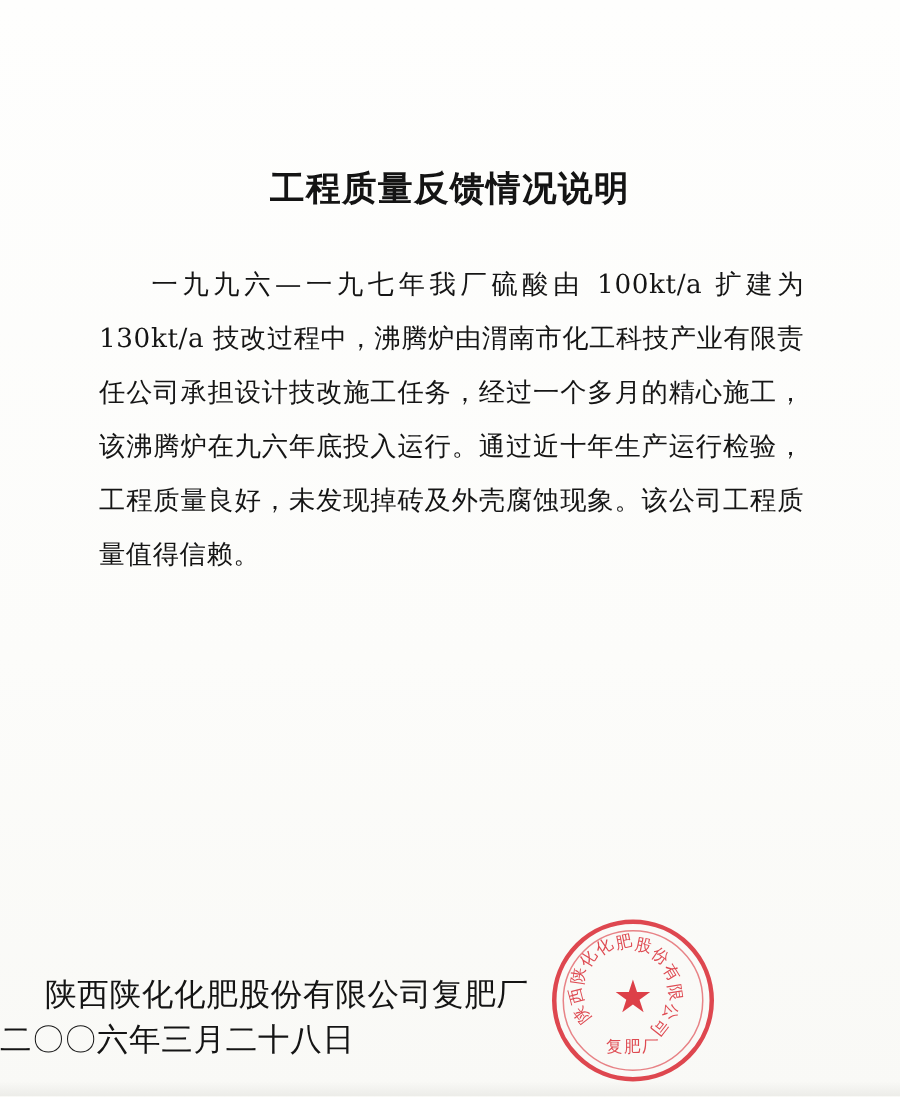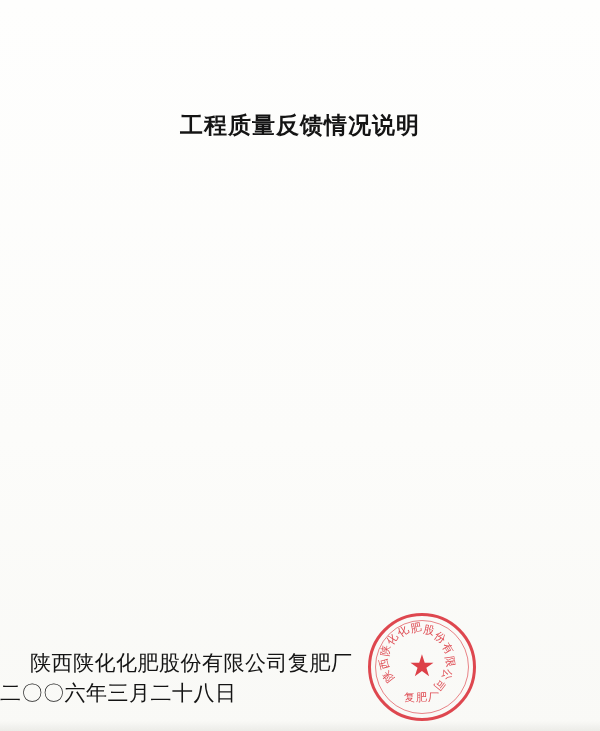--- a/index.html
+++ b/index.html
@@ -141,20 +141,21 @@
     background: linear-gradient(180deg, rgba(0,0,0,0.0), rgba(120,120,110,0.10));
   }
 </style>
 </head>
 <body>
 
 <div class="page">
 
   <div class="doc-title">工程质量反馈情况说明</div>
 
+  <div class="body-text">一九九六—一九七年我厂硫酸由 100kt/a 扩建为 130kt/a 技改过程中，沸腾炉由渭南市化工科技产业有限责任公司承担设计技改施工任务，经过一个多月的精心施工，该沸腾炉在九六年底投入运行。通过近十年生产运行检验，工程质量良好，未发现掉砖及外壳腐蚀现象。该公司工程质量值得信赖。</div>
 
   <div class="seal">
     <div class="ring"></div>
     <div class="ring inner"></div>
     <div class="seal-text" id="seal-arc">
         <span style="transform: translate(-36.5204px, 18.6265px) rotate(-128deg);">陕</span>
         <span style="transform: translate(-43.6859px, 4.16873px) rotate(-104.727deg);">西</span>
         <span style="transform: translate(-44.5559px, -11.9438px) rotate(-81.4545deg);">陕</span>
         <span style="transform: translate(-38.989px, -27.089px) rotate(-58.1818deg);">化</span>
         <span style="transform: translate(-27.891px, -38.8024px) rotate(-34.9091deg);">化</span>

